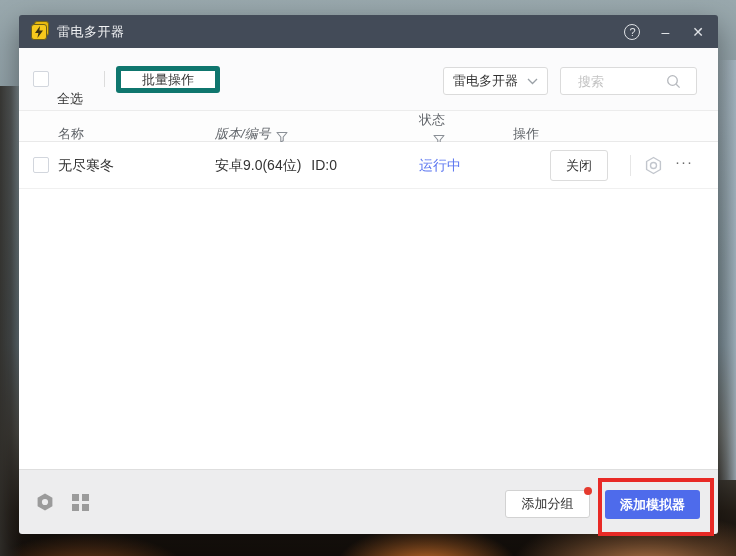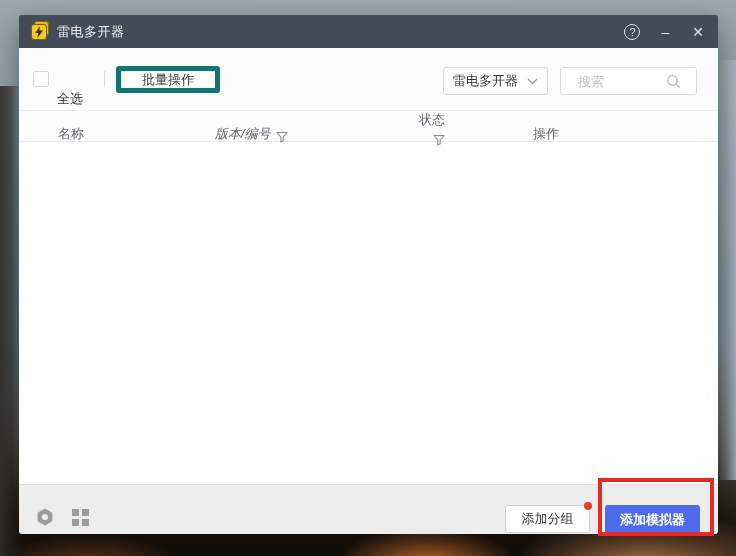--- a/index.html
+++ b/index.html
@@ -47,33 +47,33 @@
   .batch-btn{position:absolute;left:97px;top:18px;width:104px;height:27px;background:#fff;border:5px solid #0f766e;border-radius:3px;font-size:13px;color:#333;display:flex;align-items:center;justify-content:center;cursor:pointer;box-sizing:border-box;}
   .sort-dd{position:absolute;left:424px;top:19px;width:105px;height:28px;border:1px solid #dbdbdb;border-radius:3px;background:#fff;box-sizing:border-box;display:flex;align-items:center;padding:0 9px;cursor:pointer;}
   .sort-dd .dd-label{font-size:13px;color:#333;}
   .sort-dd .chev{margin-left:auto;}
   .search-box{position:absolute;left:541px;top:19px;width:137px;height:28px;border:1px solid #dbdbdb;border-radius:3px;background:#fff;box-sizing:border-box;display:flex;align-items:center;padding:0 15px;}
   .search-box input{border:none;outline:none;flex:1;min-width:0;font-size:13px;color:#333;font-family:inherit;background:transparent;}
   .search-box input::placeholder{color:#c2c2c2;}
   
   .thead{position:absolute;left:0;top:95px;right:0;height:32px;background:#fdfdfd;border-top:1px solid #ececec;border-bottom:1px solid #e9e9e9;box-sizing:border-box;}
   .thead .cell{position:absolute;top:0;height:32px;display:flex;align-items:flex-end;gap:5px;font-size:13px;color:#5f6368;}
-  .c-name{left:39px;} .c-version{left:196px;font-style:italic;} .c-status{left:400px;flex-direction:column;} .c-action{left:514px;}
+  .c-name{left:39px;} .c-version{left:196px;font-style:italic;} .c-status{left:400px;flex-direction:column;} .c-action{left:494px;}
   .trow{position:absolute;left:0;top:127px;right:0;height:47px;background:#fff;border-bottom:1px solid #f0f0f0;box-sizing:border-box;}
   .trow .chk{position:absolute;left:14px;top:15px;}
   .row-name{position:absolute;left:39px;top:15px;font-size:14px;color:#333;}
   .row-version{position:absolute;left:196px;top:15px;font-size:14px;color:#333;}
   .row-version .ver-id{margin-left:10px;}
   .row-status{position:absolute;left:400px;top:15px;font-size:14px;}
   .close-action-btn{position:absolute;left:531px;top:8px;width:58px;height:31px;background:#fff;border:1px solid #dcdcdc;border-radius:3px;font-size:13px;color:#333;display:flex;align-items:center;justify-content:center;cursor:pointer;box-sizing:border-box;}
   .row-divider{position:absolute;left:611px;top:13px;width:1px;height:21px;background:#e6e6e6;}
   .row-gear{position:absolute;left:625px;top:14px;width:19px;height:19px;cursor:pointer;}
   .row-more{position:absolute;left:656px;top:11px;font-size:15px;color:#6b6b6b;letter-spacing:1px;cursor:pointer;}
   
-  .footer{position:absolute;left:0;bottom:0;right:0;height:50px;background:#ededee;border-top:1px solid #dedede;border-radius:0 0 3px 3px;box-sizing:border-box;}
+  .footer{position:absolute;left:0;bottom:0;right:0;height:65px;background:#ededee;border-top:1px solid #dedede;border-radius:0 0 3px 3px;box-sizing:border-box;}
   .foot-gear{position:absolute;left:17px;top:23px;width:18px;height:18px;cursor:pointer;}
   .foot-grid{position:absolute;left:53px;top:24px;width:17px;height:17px;cursor:pointer;}
   .add-group-btn{position:absolute;left:486px;top:20px;width:85px;height:28px;background:#fff;border:1px solid #d2d2d2;border-radius:3px;font-size:13px;color:#333;display:flex;align-items:center;justify-content:center;cursor:pointer;box-sizing:border-box;}
   .red-dot{position:absolute;right:-3px;top:-4px;width:8px;height:8px;border-radius:50%;background:#e53a2e;}
   .add-emulator-btn{position:absolute;left:586px;top:20px;width:95px;height:29px;background:#4e6beb;border:none;border-radius:3px;font-size:13px;color:#fff;display:flex;align-items:center;justify-content:center;cursor:pointer;box-sizing:border-box;}
   
   .annotation-rect{
     position:absolute;left:598px;top:478px;width:116px;height:58px;
     border:4px solid #e82a26;box-sizing:border-box;pointer-events:none;z-index:10;
   }
@@ -145,20 +145,37 @@
         <svg width="12" height="12" viewBox="0 0 12 12">
             <path d="M1 1.5 H11 L7.2 6 V9.8 L4.8 11 V6 Z" fill="none" stroke="#8a8f96" stroke-width="1.1" stroke-linejoin="round"></path>
           </svg>
       </span>
     </div>
     <div class="cell c-action">
       <span>操作</span>
     </div>
   </div>
 
+  <div class="trow">
+    <div class="chk"></div>
+    <div class="row-name">无尽寒冬</div>
+    <div class="row-version">
+      <span>安卓9.0(64位)</span><span class="ver-id">ID:0</span>
+    </div>
+    <div class="row-status" style="color: rgb(91, 118, 240);">运行中</div>
+    <button class="close-action-btn">关闭</button>
+    <div class="row-divider"></div>
+    <div class="row-gear">
+      <svg width="19" height="19" viewBox="0 0 19 19">
+          <polygon points="9.5,1.5 16.4,5.5 16.4,13.5 9.5,17.5 2.6,13.5 2.6,5.5" fill="none" stroke="#c2c6cd" stroke-width="1.4" stroke-linejoin="round"></polygon>
+          <circle cx="9.5" cy="9.5" r="3" fill="none" stroke="#c2c6cd" stroke-width="1.4"></circle>
+        </svg>
+    </div>
+    <div class="row-more">···</div>
+  </div>
 
   <div class="footer">
     <div class="foot-gear">
       <svg width="18" height="18" viewBox="0 0 18 18">
           <polygon points="9,0.5 16.4,4.75 16.4,13.25 9,17.5 1.6,13.25 1.6,4.75" fill="#9b9b9b"></polygon>
           <circle cx="9" cy="9" r="3.1" fill="#ededee"></circle>
         </svg>
     </div>
     <div class="foot-grid">
       <svg width="17" height="17" viewBox="0 0 17 17">

